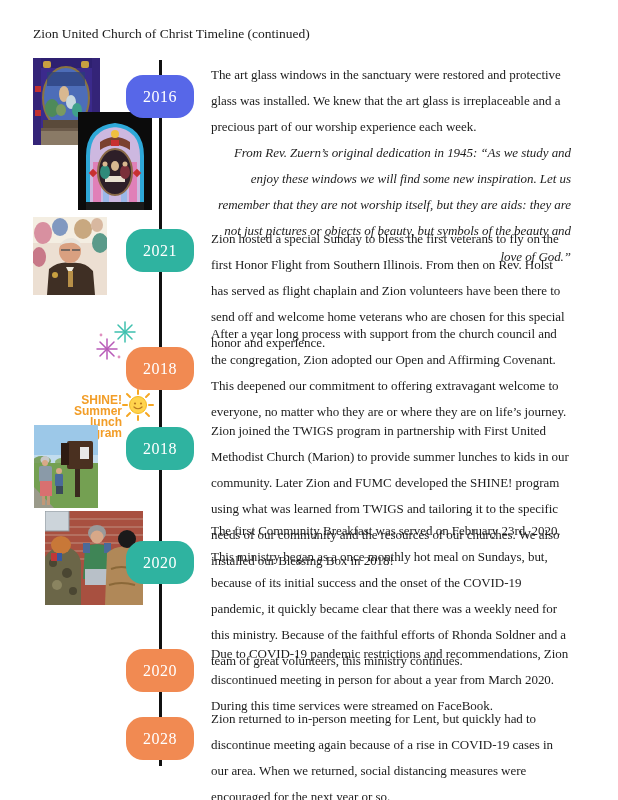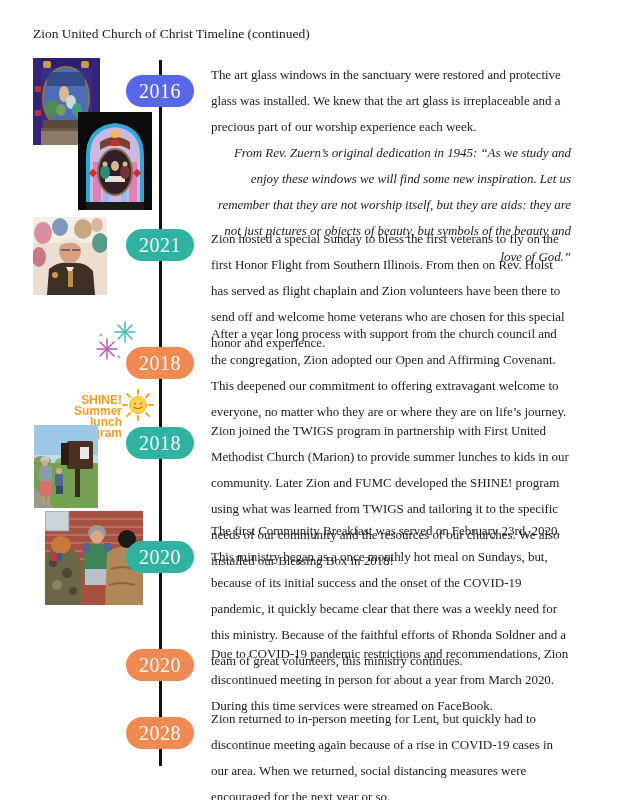--- a/index.html
+++ b/index.html
@@ -1,21 +1,21 @@
 <!DOCTYPE html>
 <html><head>
 <meta charset="utf-8">
 <style>
   html,body{margin:0;padding:0;background:#ffffff;}
   .page{position:relative;width:618px;height:800px;background:#ffffff;overflow:hidden;
         font-family:"Liberation Serif", serif;color:#1c1c1c;}
   .title{position:absolute;left:33px;top:26px;font-size:13.5px;color:#1a1a1a;}
   .tl-line{position:absolute;left:159px;top:60px;width:3px;height:706px;background:#111;z-index:1;}
-  .badge{position:absolute;left:126px;width:68px;height:32px;border-radius:17px;z-index:5;
-         color:#ffffff;font-size:20px;display:flex;align-items:center;justify-content:center;
+  .badge{position:absolute;left:126px;width:68px;height:43px;border-radius:17px;z-index:5;
+         color:#ffffff;font-size:16px;display:flex;align-items:center;justify-content:center;
          letter-spacing:0.5px;}
   .entry-text{position:absolute;left:211px;width:360px;font-size:13px;line-height:26px;
               letter-spacing:-0.05px;z-index:2;}
   .quote{display:block;font-style:italic;text-align:right;}
   .photo{position:absolute;z-index:3;}
   .deco{position:absolute;z-index:2;}
   .shine-text{position:absolute;left:52px;top:395px;width:70px;text-align:right;z-index:2;
               font-family:"Liberation Sans", sans-serif;font-weight:bold;font-size:12px;
               line-height:11px;color:#F29D27;}
   .b0{top:75px;} .b1{top:229px;} .b2{top:347px;} .b3{top:427px;} .b4{top:541px;} .b5{top:649px;} .b6{top:717px;}

